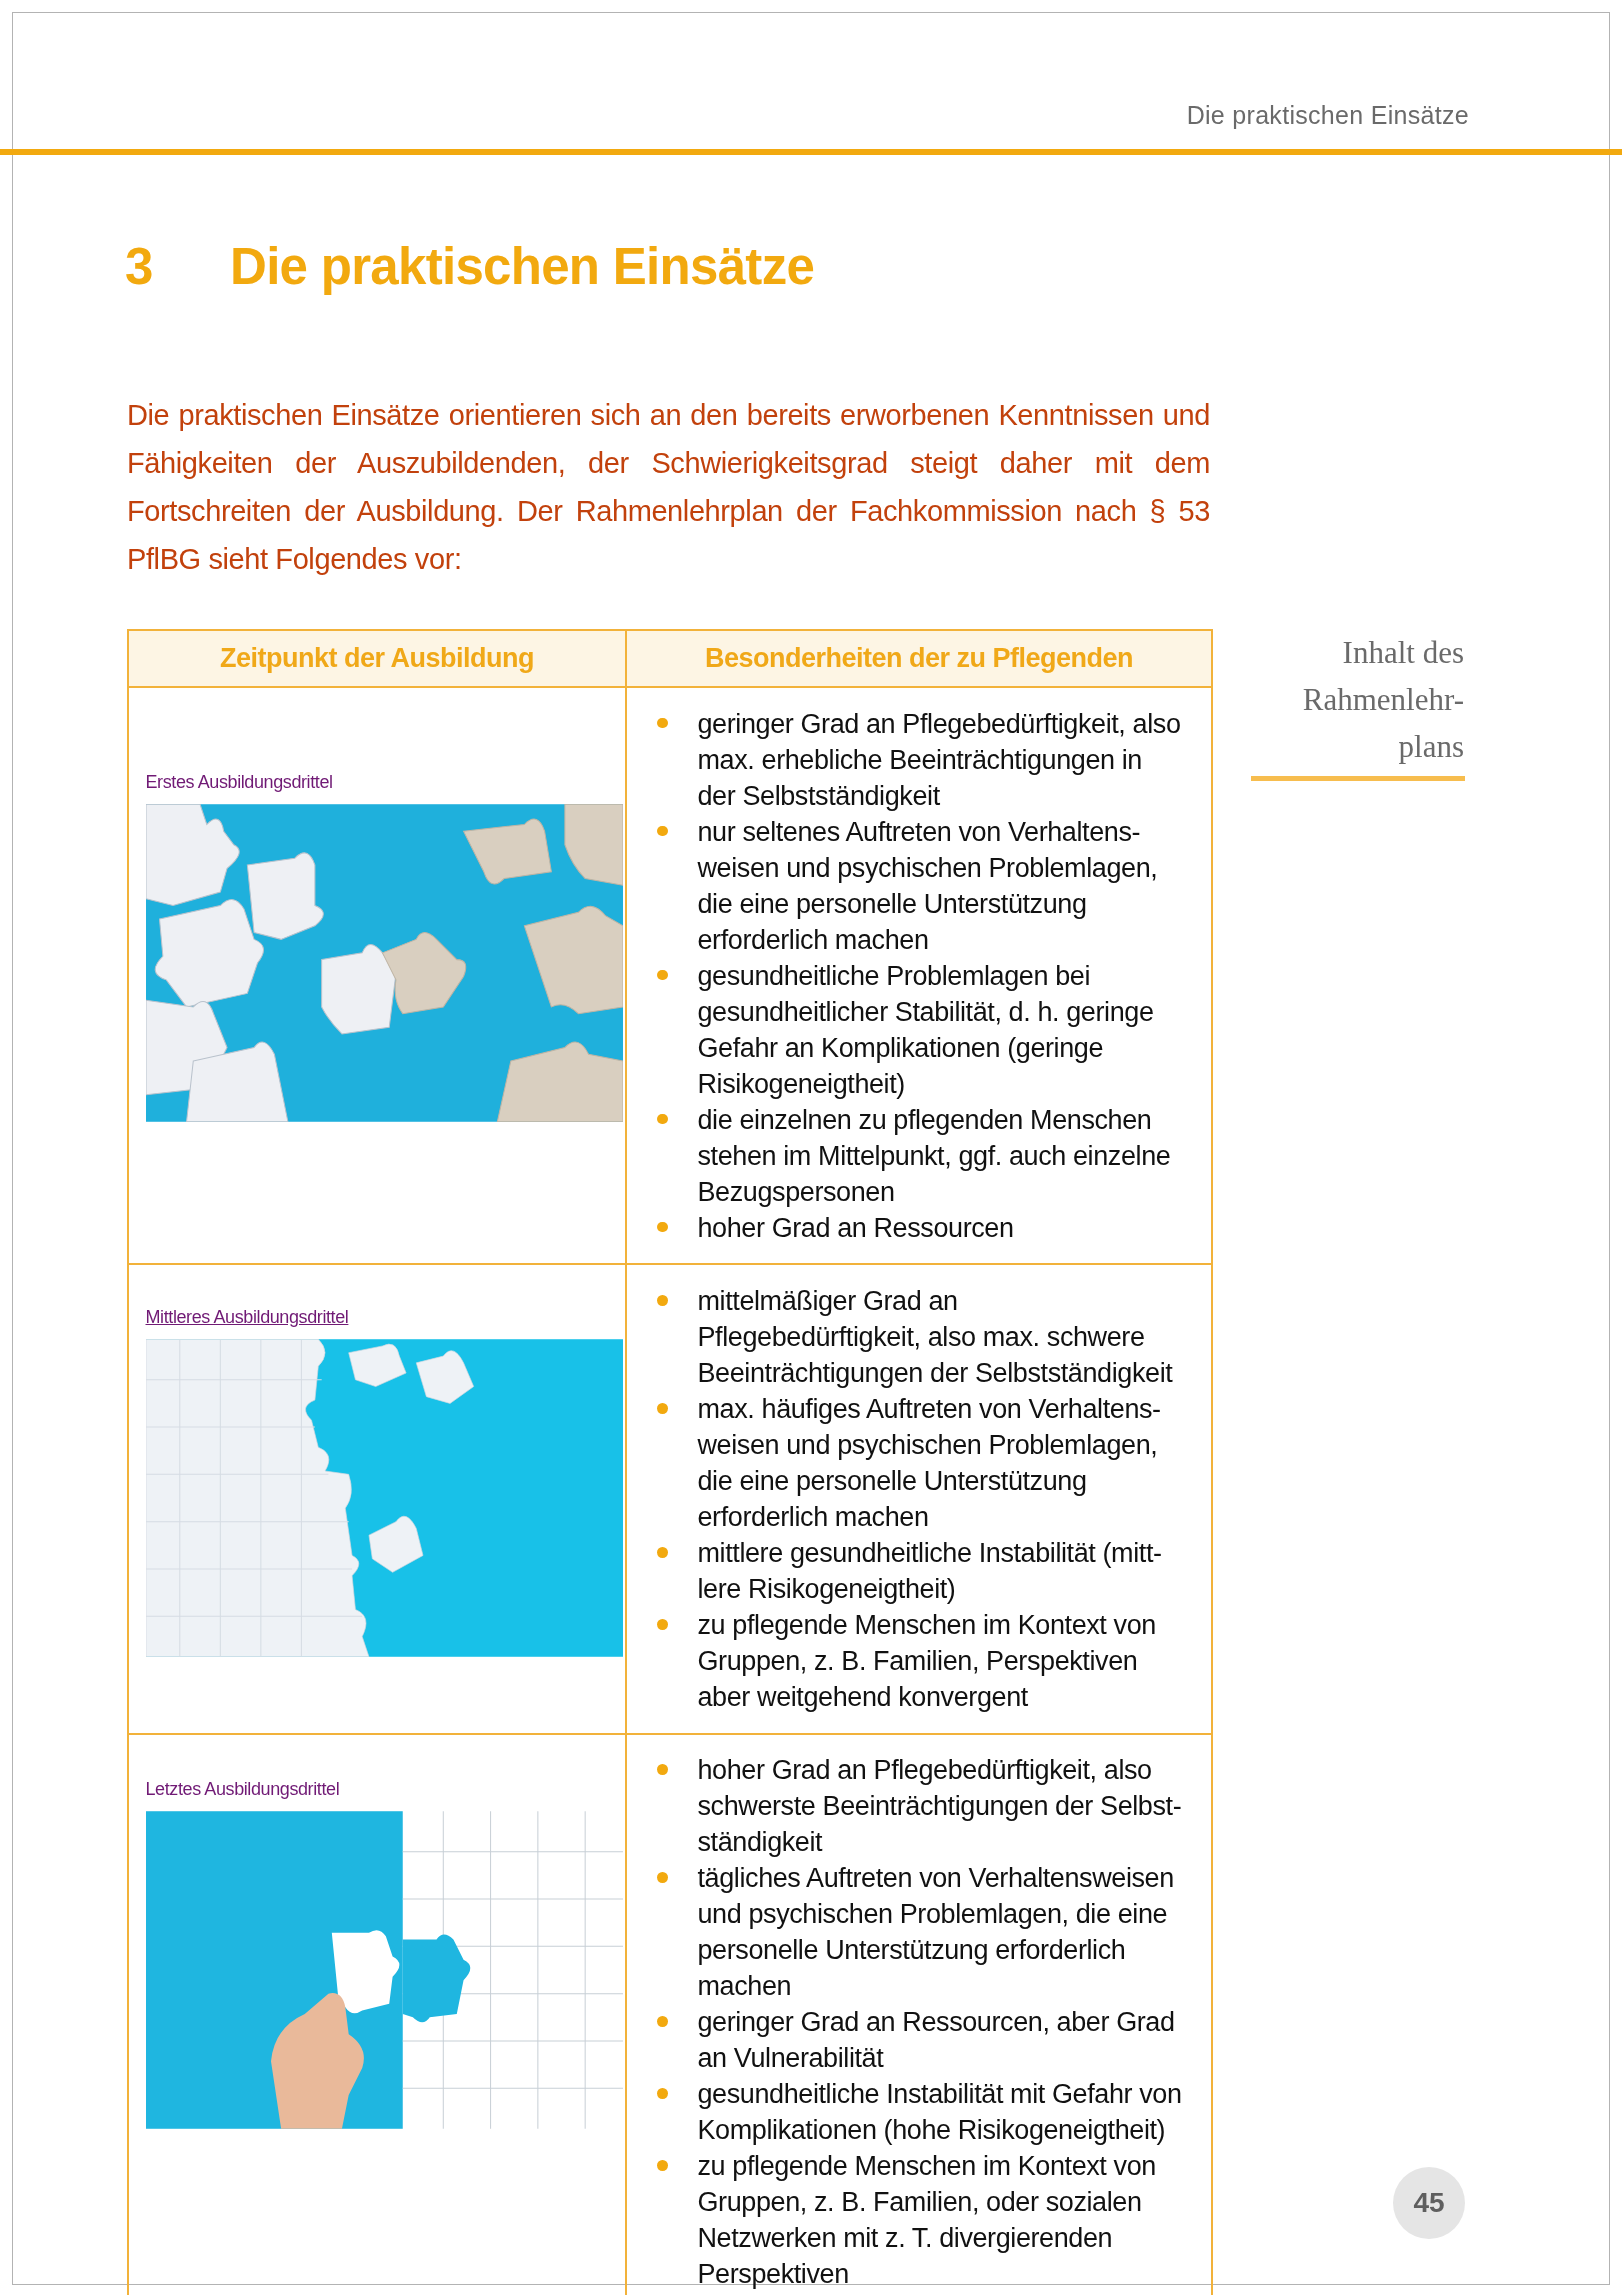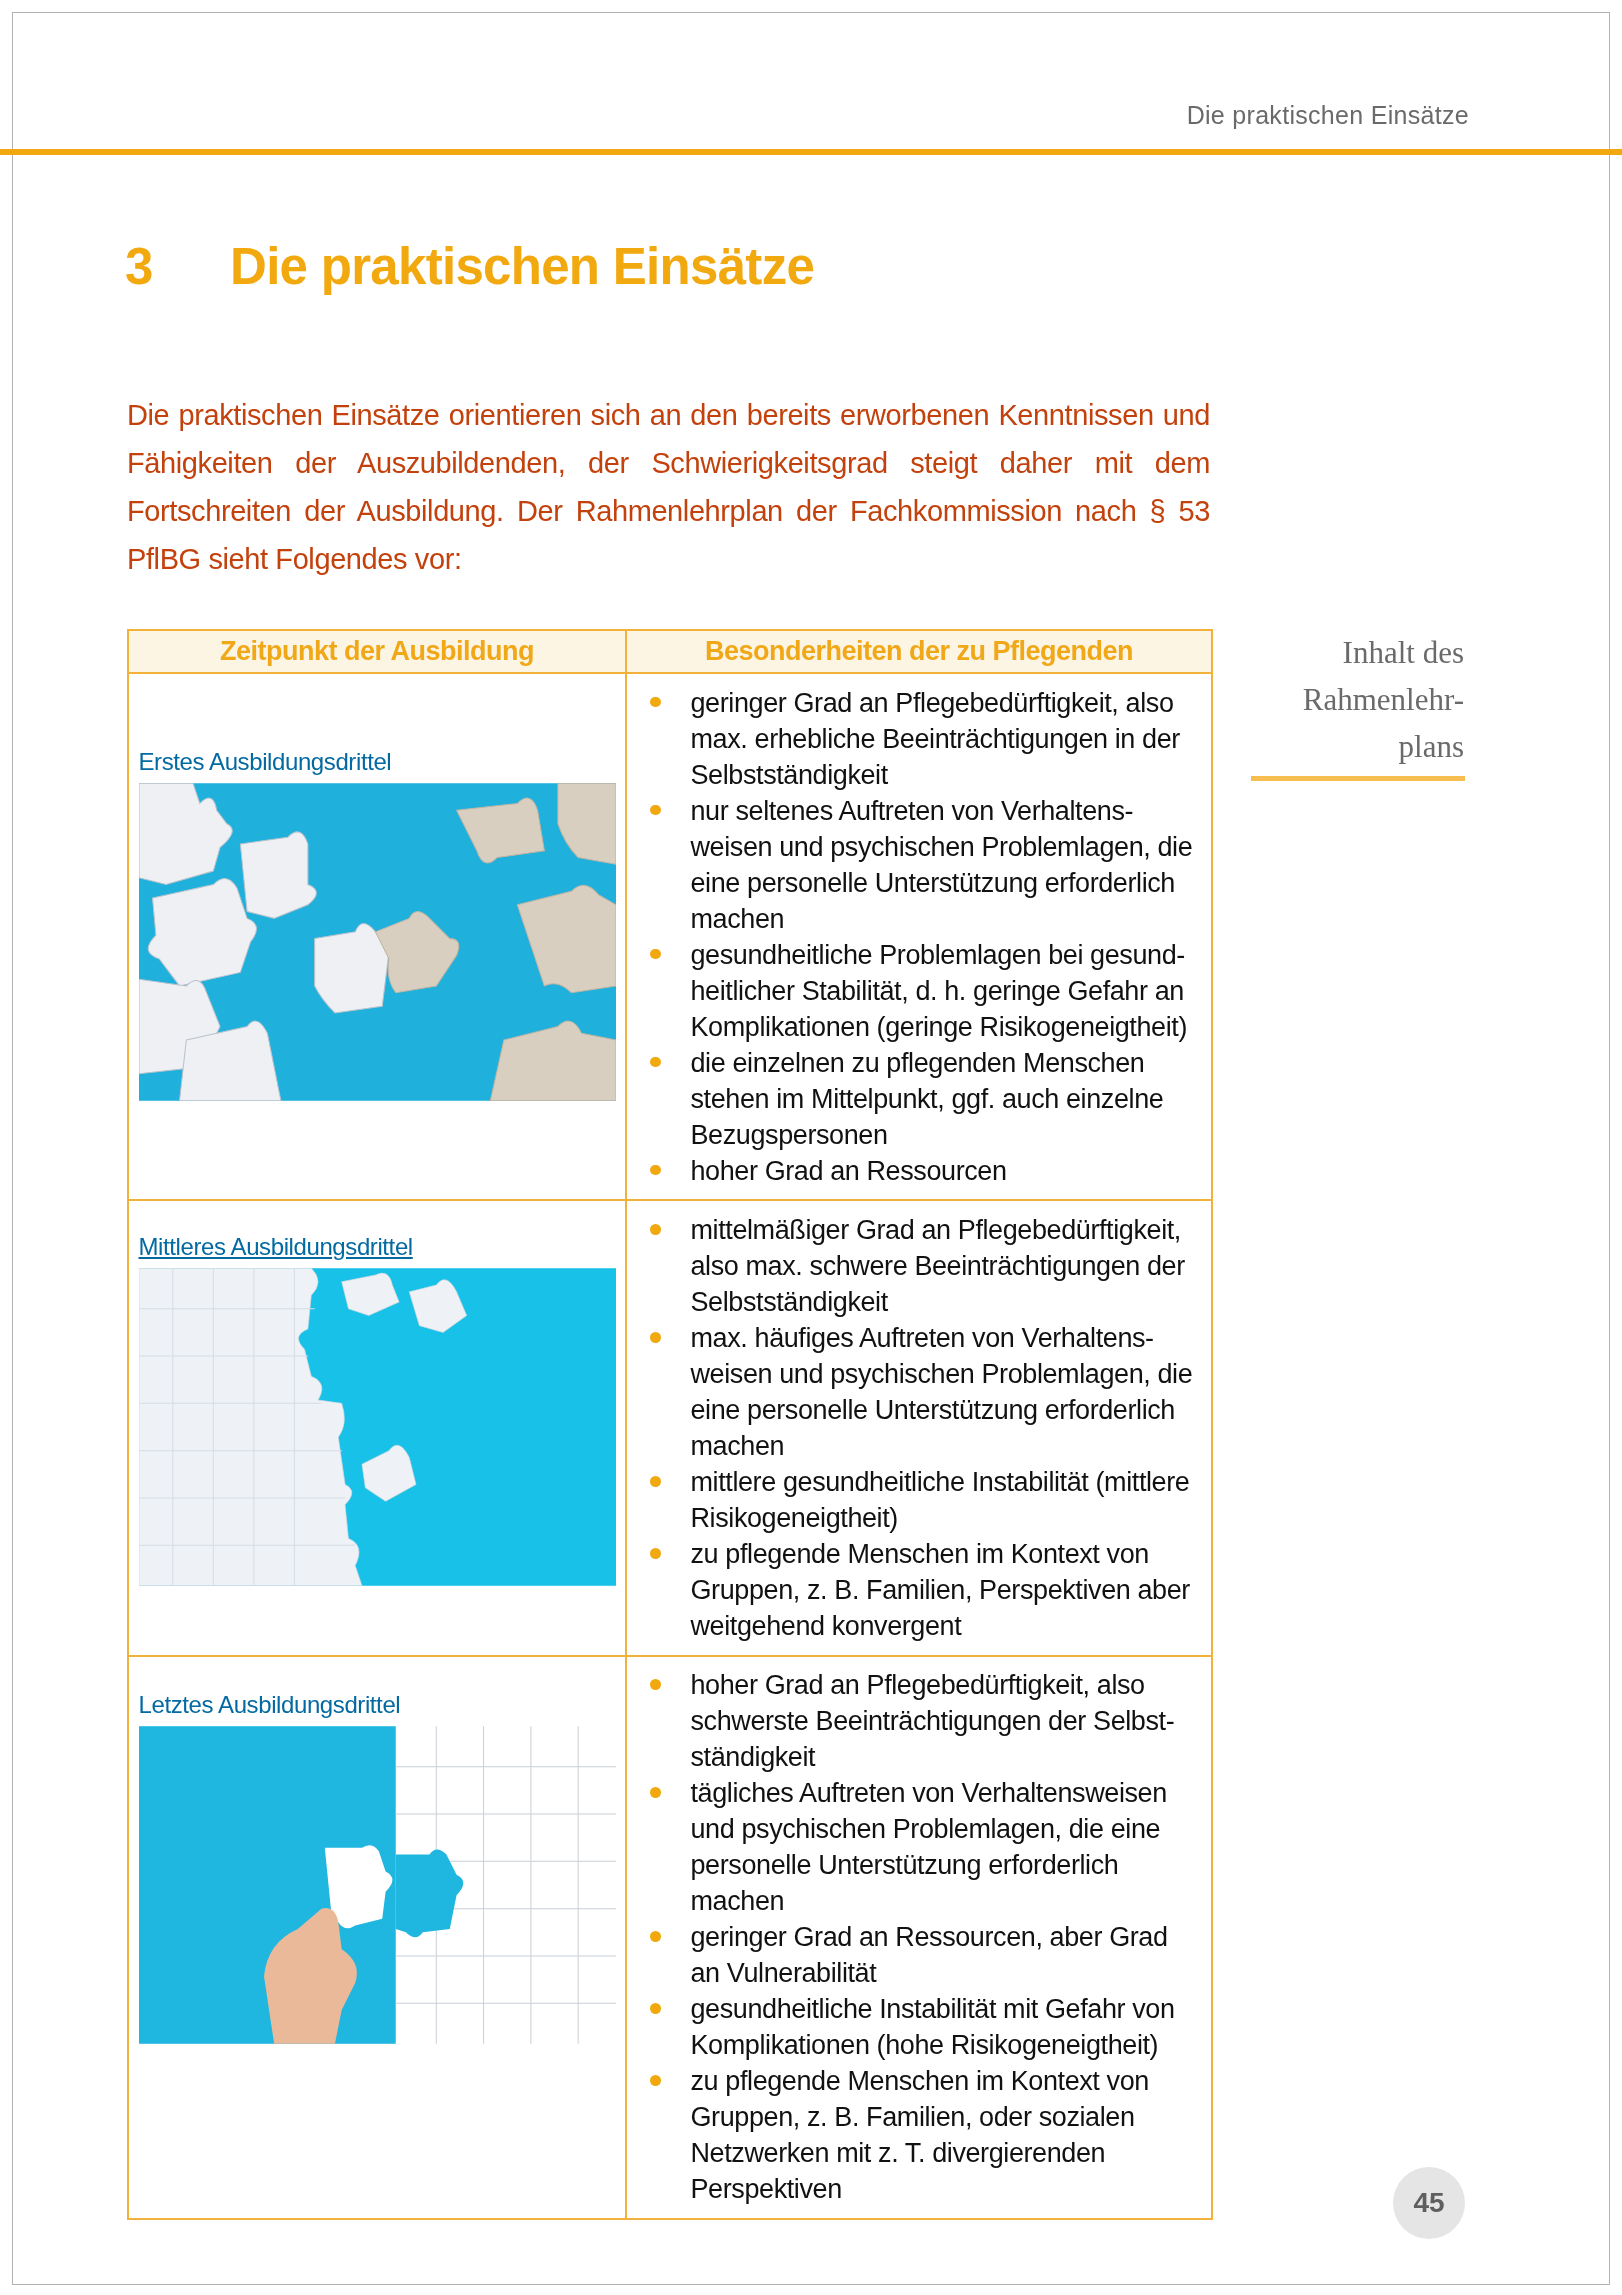--- a/index.html
+++ b/index.html
@@ -14,26 +14,26 @@
              font-size: 51px; line-height: 68px; }
   .chapter-num { position: absolute; left: 0; top: 0; }
   .chapter-title { position: absolute; left: 105px; top: 0; white-space: nowrap; letter-spacing: -0.7px; }
   .intro { position: absolute; left: 127px; top: 391px; width: 1083px; font-size: 29px; line-height: 48px;
            text-align: justify; color: #c2410c; letter-spacing: -0.4px; }
   .side-note { position: absolute; right: 159px; top: 629px; width: 223px; text-align: right;
                font-family: Liberation Serif, serif; font-size: 31px; line-height: 47px; color: #6a6a6a; }
   .side-rule { position: absolute; left: 1251px; top: 776px; width: 214px; height: 4.7px; background: #f7bd4e; }
   table.plan { position: absolute; left: 127px; top: 629px; width: 1084px; border-collapse: collapse;
                table-layout: fixed; }
-  table.plan th, table.plan td { border: 2px solid #f2b23a; vertical-align: top; padding: 0; }
+  table.plan th, table.plan td { border: 2px solid #f2b23a; vertical-align: top; padding: 7px; }
   table.plan th { background: #fdf5e4; color: #f0a818; font-size: 27px; font-weight: bold; height: 41px;
                   text-align: center; vertical-align: middle; letter-spacing: -0.5px; }
   col.c1 { width: 498px; } col.c2 { width: 586px; }
   .period-cell { position: relative; }
-  .period-label { display: block; font-size: 24px; line-height: 35px; padding-left: 9.5px; color: #0369a1;
+  .period-label { display: block; font-size: 18px; line-height: 35px; padding-left: 9.5px; color: #701a75;
                   letter-spacing: -0.4px; }
   .img { display: block; margin-left: 9.5px; width: 477px; height: 318px; position: relative; overflow: hidden; }
   ul.bul { list-style: none; margin: 8px; padding: 2.7px 9.5px 2.7px 9.5px; }
   ul.bul li { position: relative; padding-left: 46px; font-size: 27px; line-height: 36px; color: #111;
               letter-spacing: -0.4px; }
   ul.bul li .dot { position: absolute; left: 5.4px; top: 12px; width: 10.8px; height: 10.8px; border-radius: 50%;
                    background: #f2a90f; }
   .page-num { position: absolute; left: 1393px; top: 2167px; width: 72px; height: 72px; border-radius: 50%;
               background: #e5e5e5; color: #5f5f5f; font-weight: bold; font-size: 28px; text-align: center;
               line-height: 72px; }

